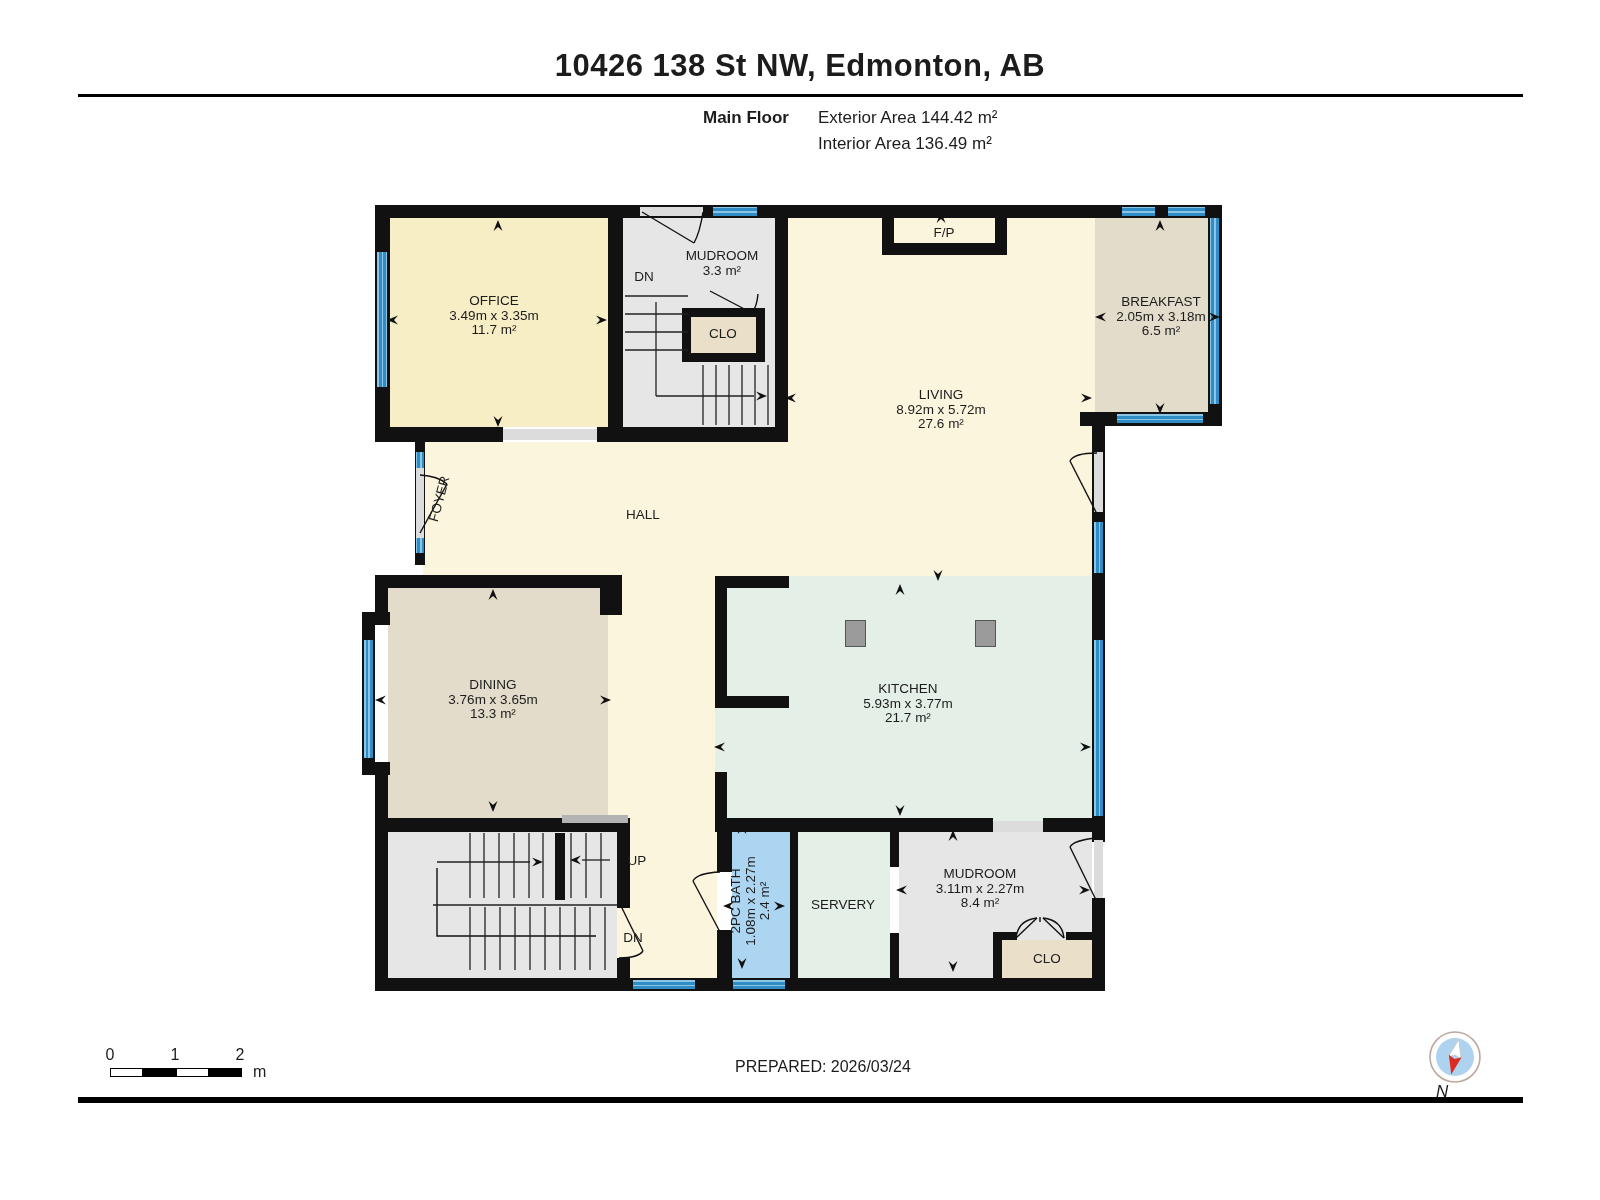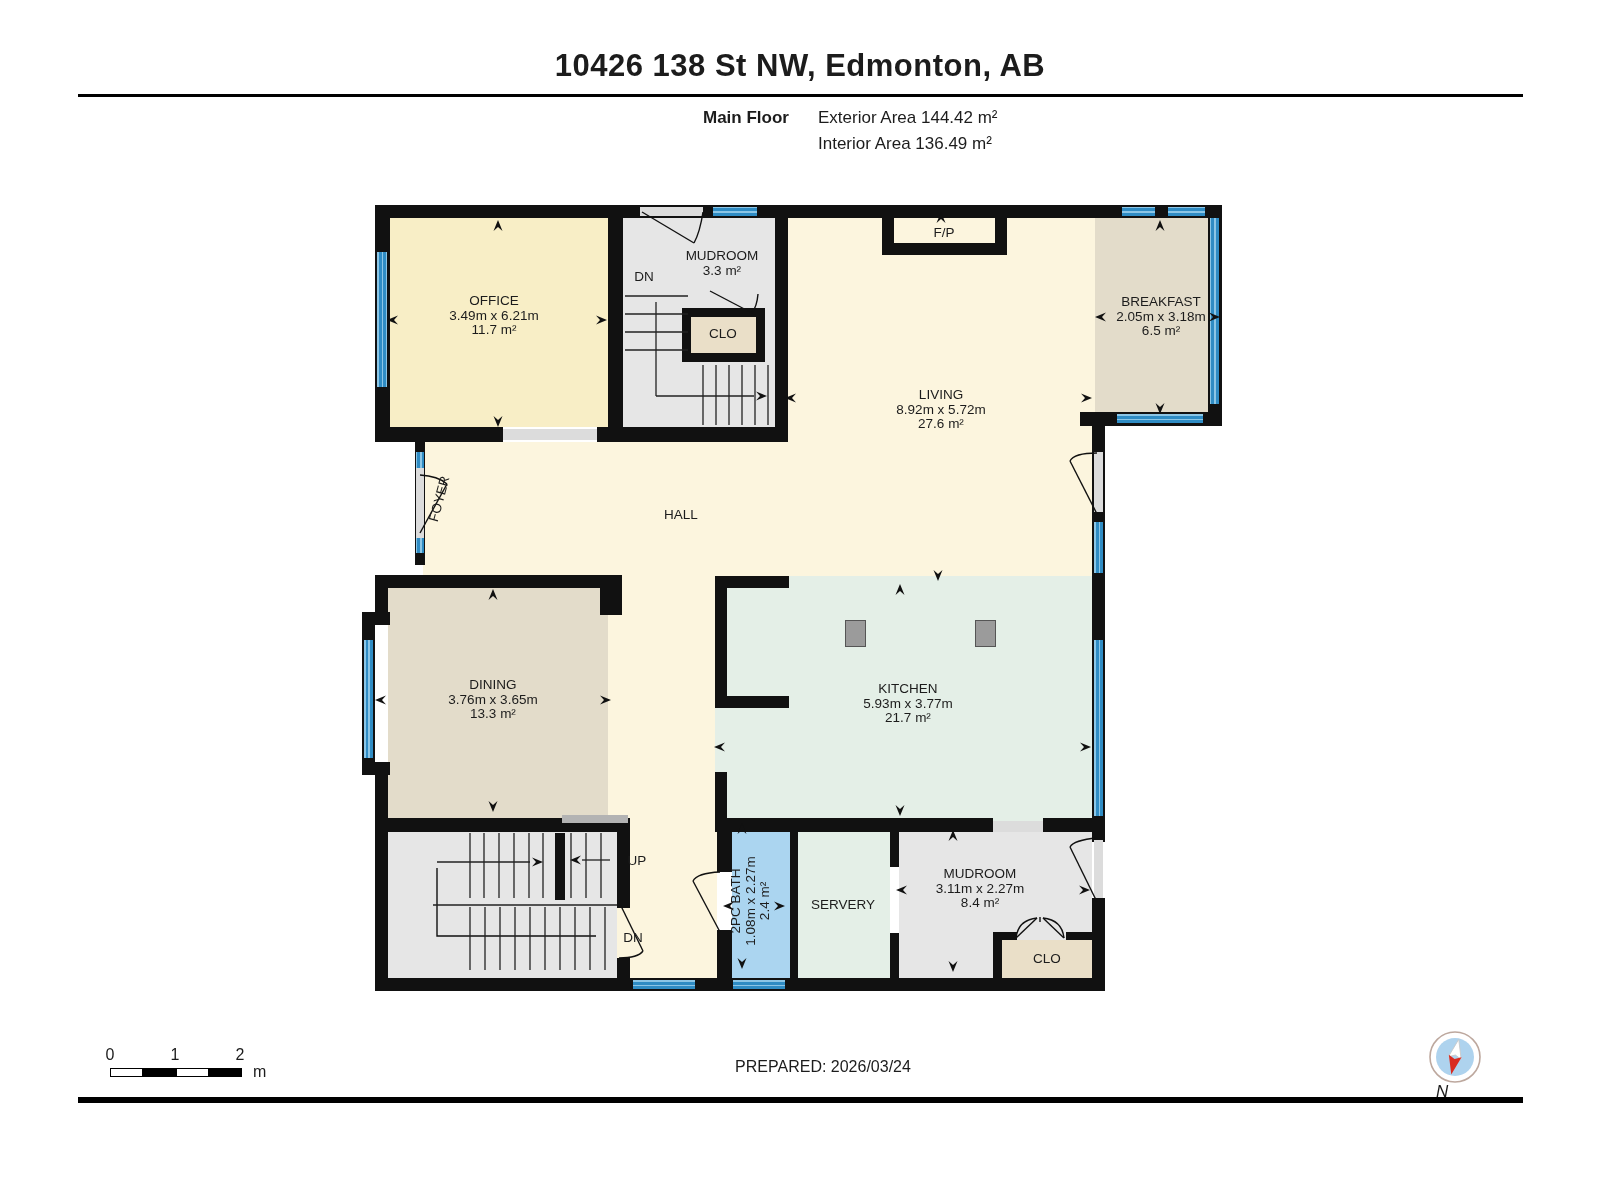--- a/index.html
+++ b/index.html
@@ -217,21 +217,21 @@
         <polygon points="953,972 948.5,961 953,965 957.5,961" fill="#111"></polygon>
         <polygon points="896,890 907,885.5 903,890 907,894.5" fill="#111"></polygon>
         <polygon points="1090,890 1079,885.5 1083,890 1079,894.5" fill="#111"></polygon>
         <polygon points="742,823 737.5,834 742,830 746.5,834" fill="#111"></polygon>
         <polygon points="742,969 737.5,958 742,962 746.5,958" fill="#111"></polygon>
         <polygon points="723,906 734,901.5 730,906 734,910.5" fill="#111"></polygon>
         <polygon points="785,906 774,901.5 778,906 774,910.5" fill="#111"></polygon>
       </svg>
   <div class="lbl" style="left: 494px; top: 316px;">
         <div>OFFICE</div>
-        <div>3.49m x 6.21m</div>
+        <div>3.49m x 3.35m</div>
         <div>11.7 m²</div>
       </div>
       <div class="lbl" style="left: 722px; top: 263px;">
         <div>MUDROOM</div>
         <div>3.3 m²</div>
       </div>
       <div class="lbl" style="left: 644px; top: 277px;">
         <div>DN</div>
       </div>
       <div class="lbl" style="left: 723px; top: 334px;">
@@ -246,21 +246,21 @@
         <div>27.6 m²</div>
       </div>
       <div class="lbl" style="left: 1161px; top: 317px;">
         <div>BREAKFAST</div>
         <div>2.05m x 3.18m</div>
         <div>6.5 m²</div>
       </div>
       <div class="lbl rot75" style="left: 440px; top: 499px;">
         <div>FOYER</div>
       </div>
-      <div class="lbl" style="left: 681px; top: 515px;">
+      <div class="lbl" style="left: 643px; top: 515px;">
         <div>HALL</div>
       </div>
       <div class="lbl" style="left: 493px; top: 700px;">
         <div>DINING</div>
         <div>3.76m x 3.65m</div>
         <div>13.3 m²</div>
       </div>
       <div class="lbl" style="left: 908px; top: 704px;">
         <div>KITCHEN</div>
         <div>5.93m x 3.77m</div>

